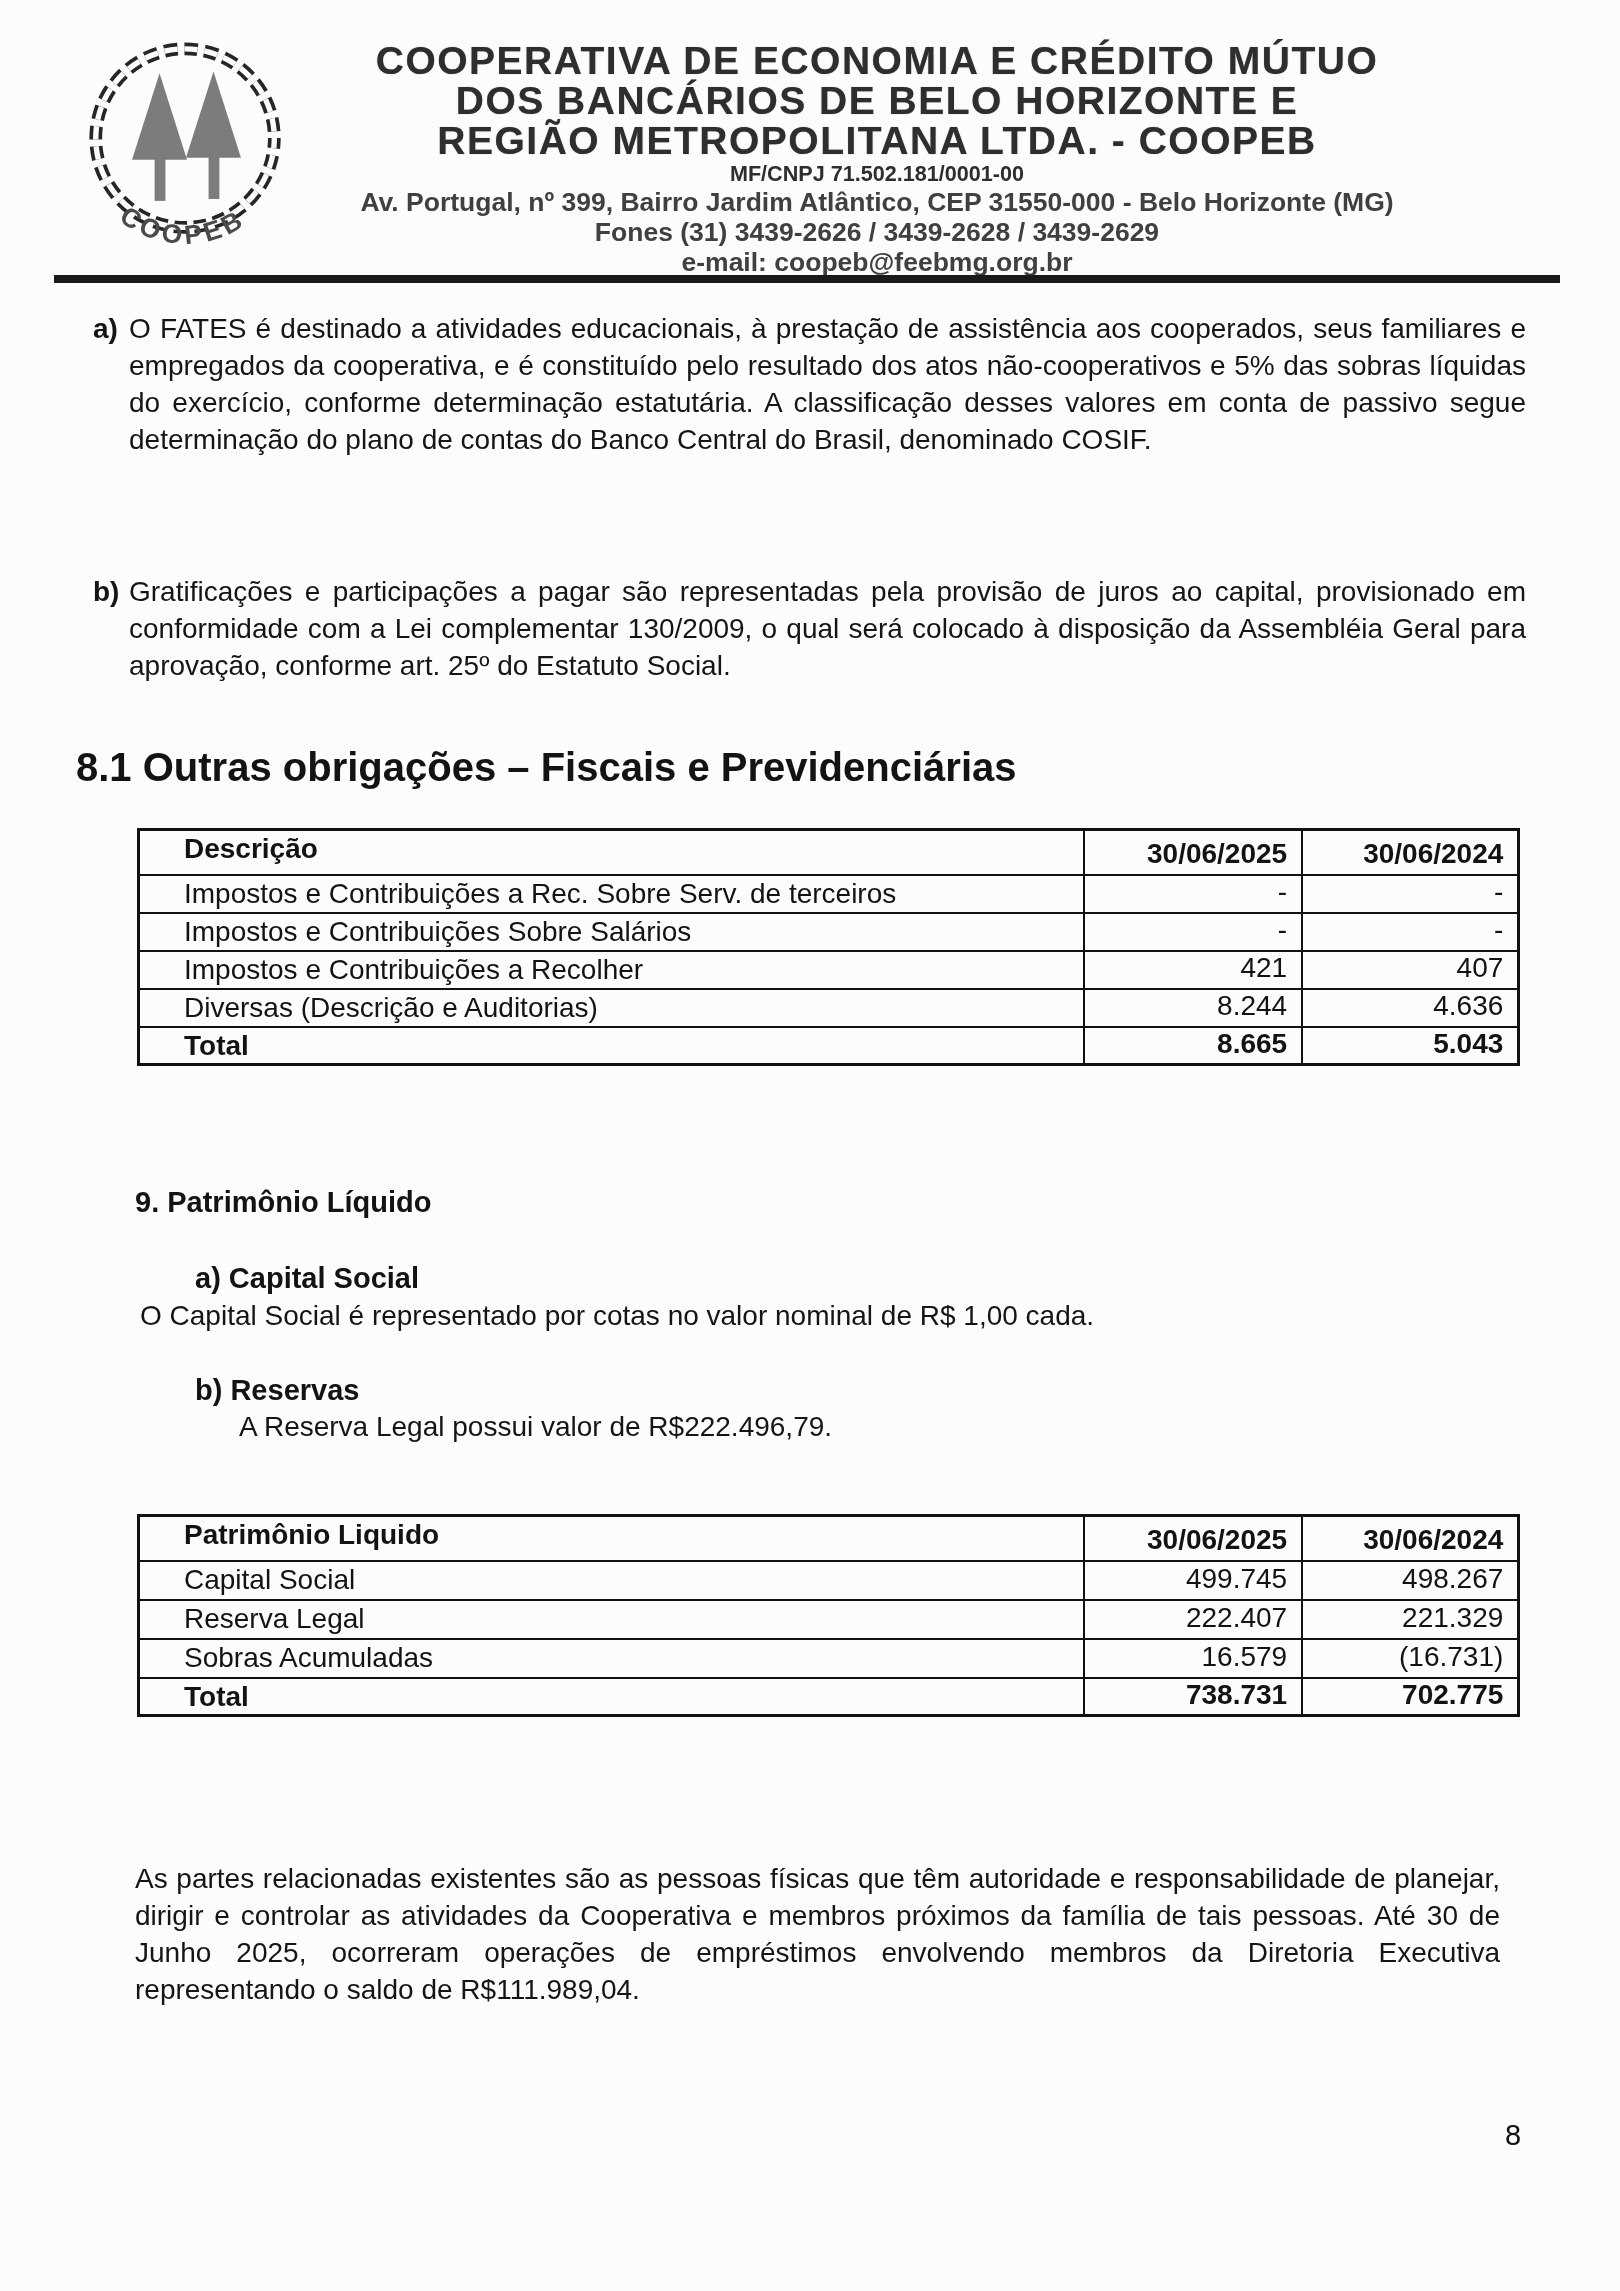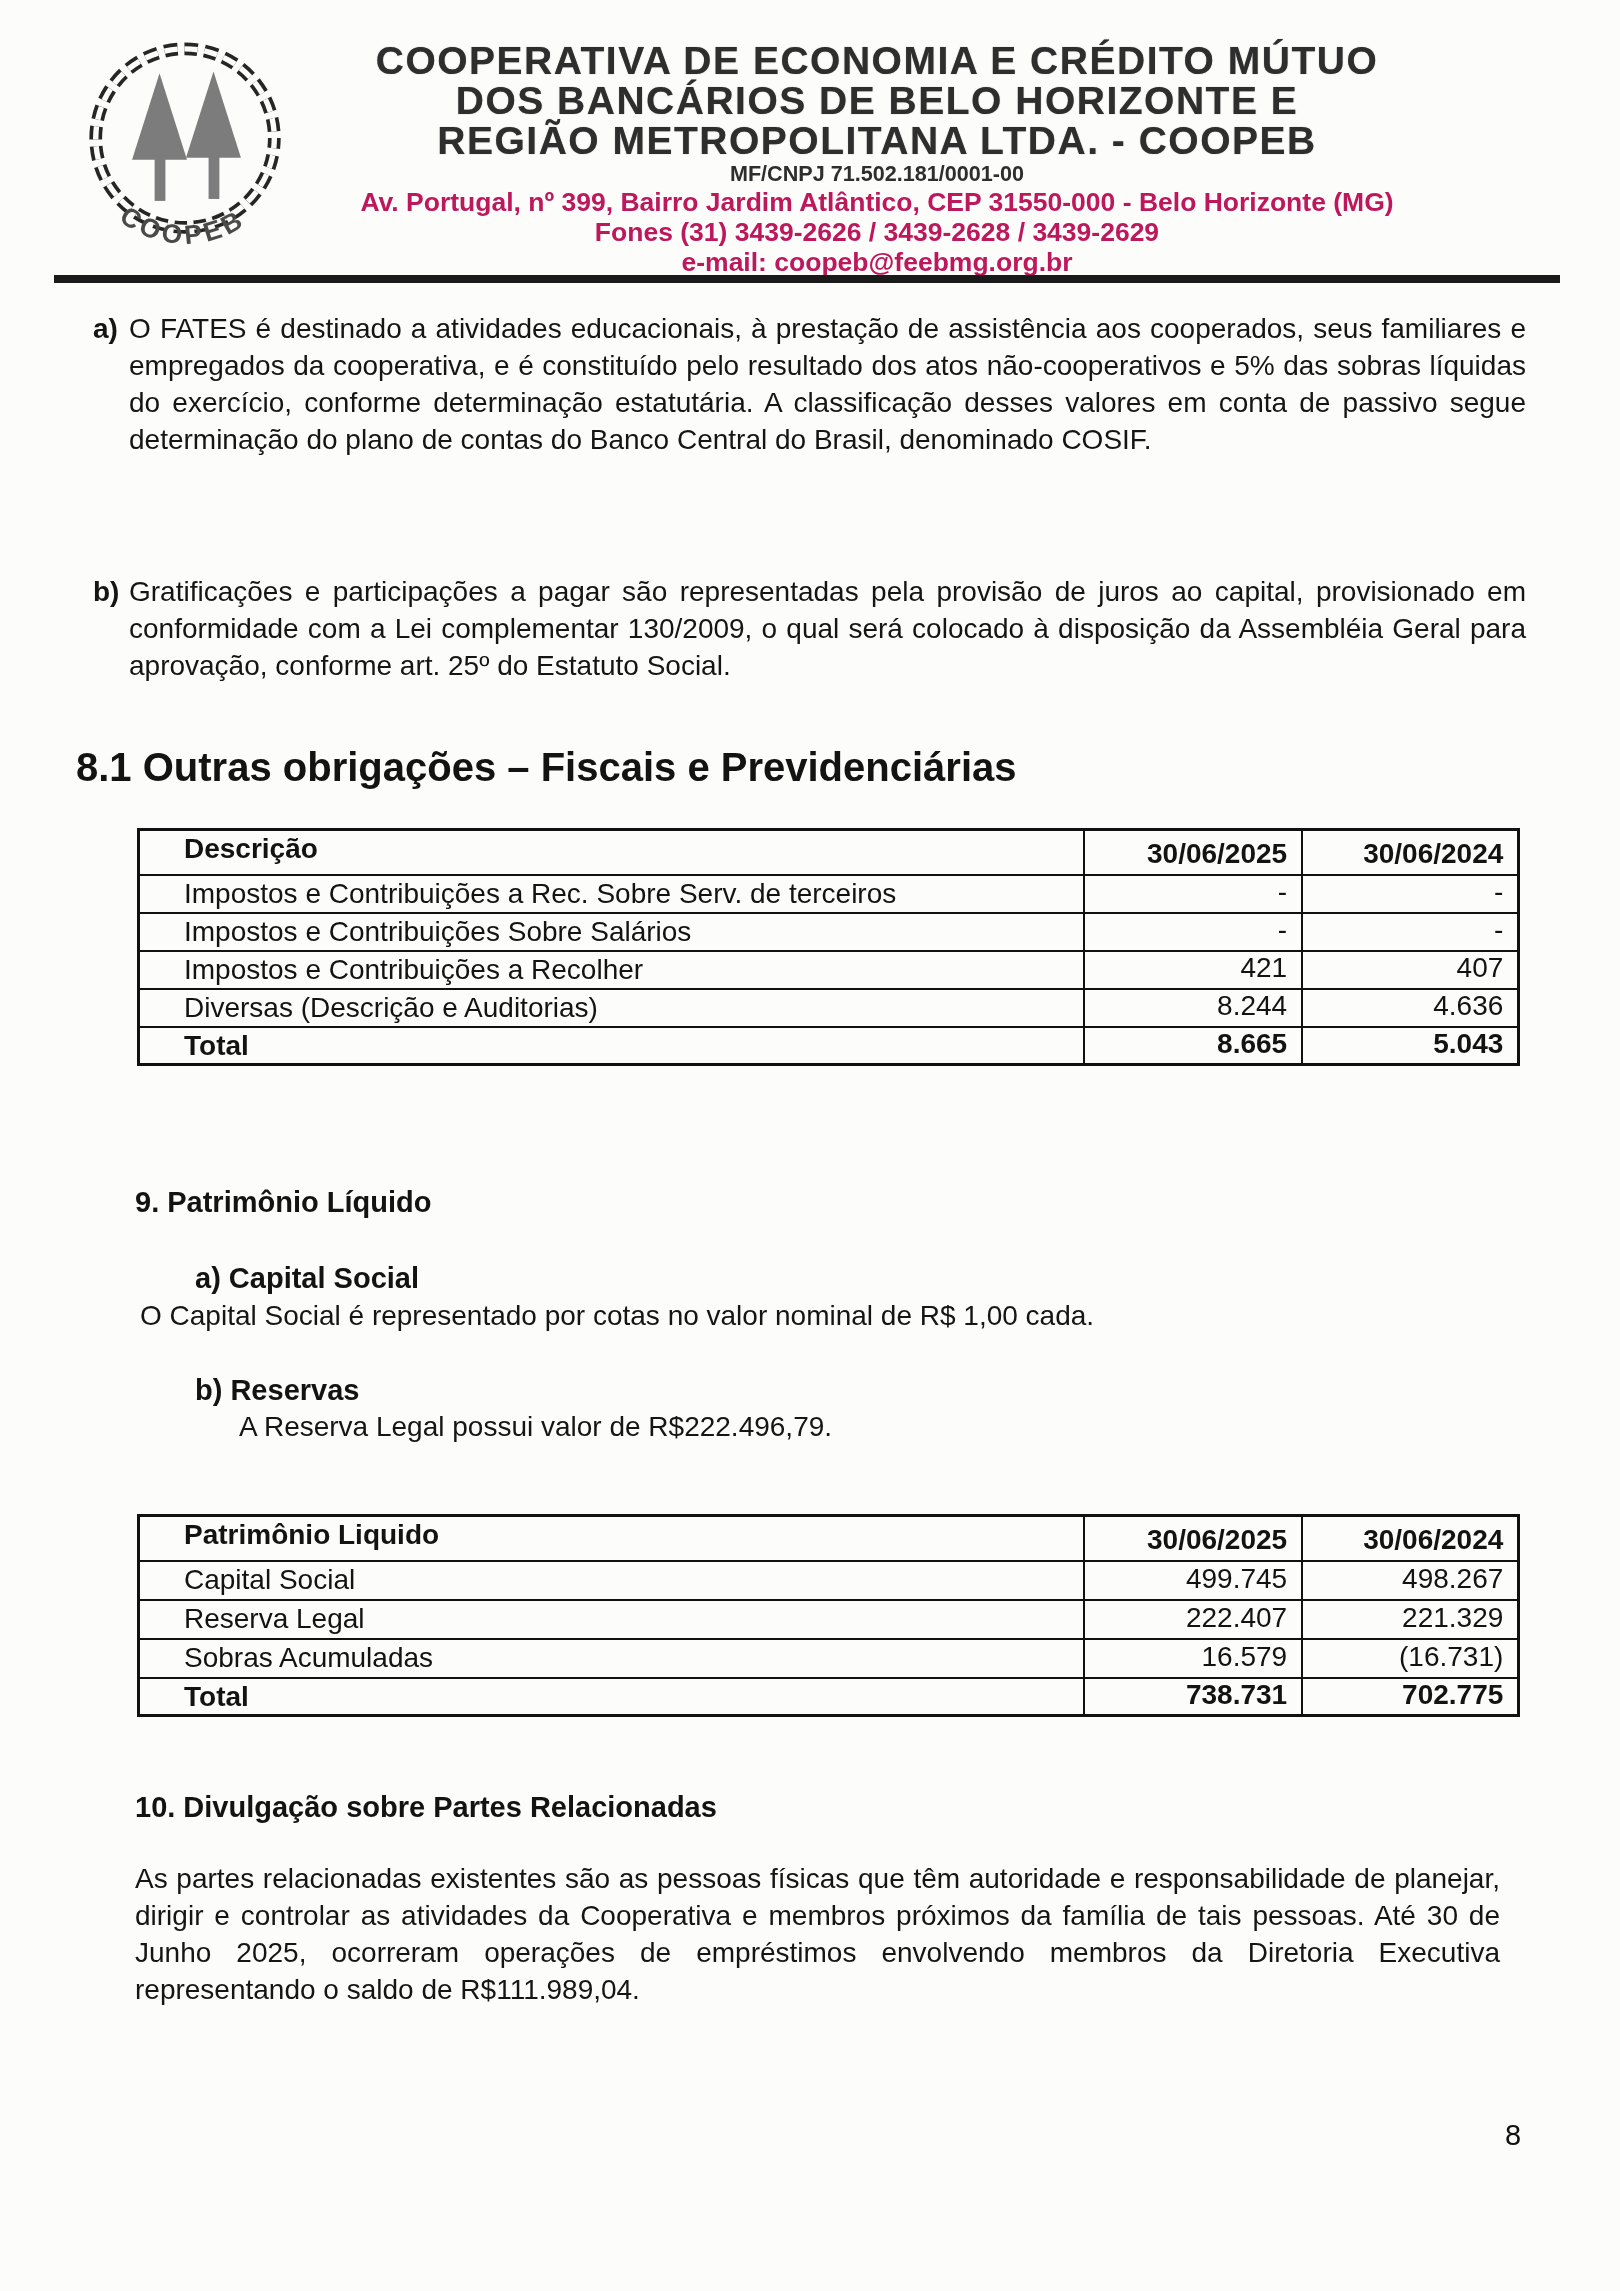--- a/index.html
+++ b/index.html
@@ -15,21 +15,21 @@
   .abs { position: absolute; }
 
   
   .head-text { text-align: center; }
   .title-line {
     font-size: 39px; font-weight: 700; line-height: 40px;
     color: #2e2e2e; letter-spacing: 1.5px;
     text-shadow: 0 0 1px rgba(40,40,40,.55);
   }
   .cnpj-line { font-size: 21.6px; font-weight: 700; line-height: 25.5px; color:#2e2e2e; }
-  .addr-line { font-size: 26.5px; font-weight: 700; line-height: 30px; color:#be185d; }
+  .addr-line { font-size: 26.5px; font-weight: 700; line-height: 30px; color:#404040; }
   .head-rule { background: #1a1a1a; height: 7.8px; }
 
   
   .para {
     text-align: justify;
     font-size: 28px; line-height: 37px; color: #151515;
   }
   .hang { padding-left: 36px; }
   .hang > .lab { position: absolute; left: 0; top: 0; font-weight: 700; }
   .h-bold { font-size: 29px; font-weight: 700; color: #131313; white-space: nowrap; }
@@ -189,19 +189,18 @@
       </tr>
       <tr class="tot">
         <td class="desc">Total</td>
         <td class="num">738.731</td>
         <td class="num">702.775</td>
       </tr>
     </tbody>
       </table>
   </div>
 
-  <div class="abs h-bold" style="left:135px; top:1791px;">10. Divulgação sobre Partes Relacionadas</div>
   <div class="abs para" style="left:135px; top:1860px; width:1365px;">As partes relacionadas existentes são as pessoas físicas que têm autoridade e responsabilidade de planejar, dirigir e controlar as atividades da Cooperativa e membros próximos da família de tais pessoas. Até 30 de Junho 2025, ocorreram operações de empréstimos envolvendo membros da Diretoria Executiva representando o saldo de R$111.989,04.</div>
 
   <div class="abs pageno" style="left:1505px; top:2119px;">8</div>
 
 </div>
 
 
 </body></html>

